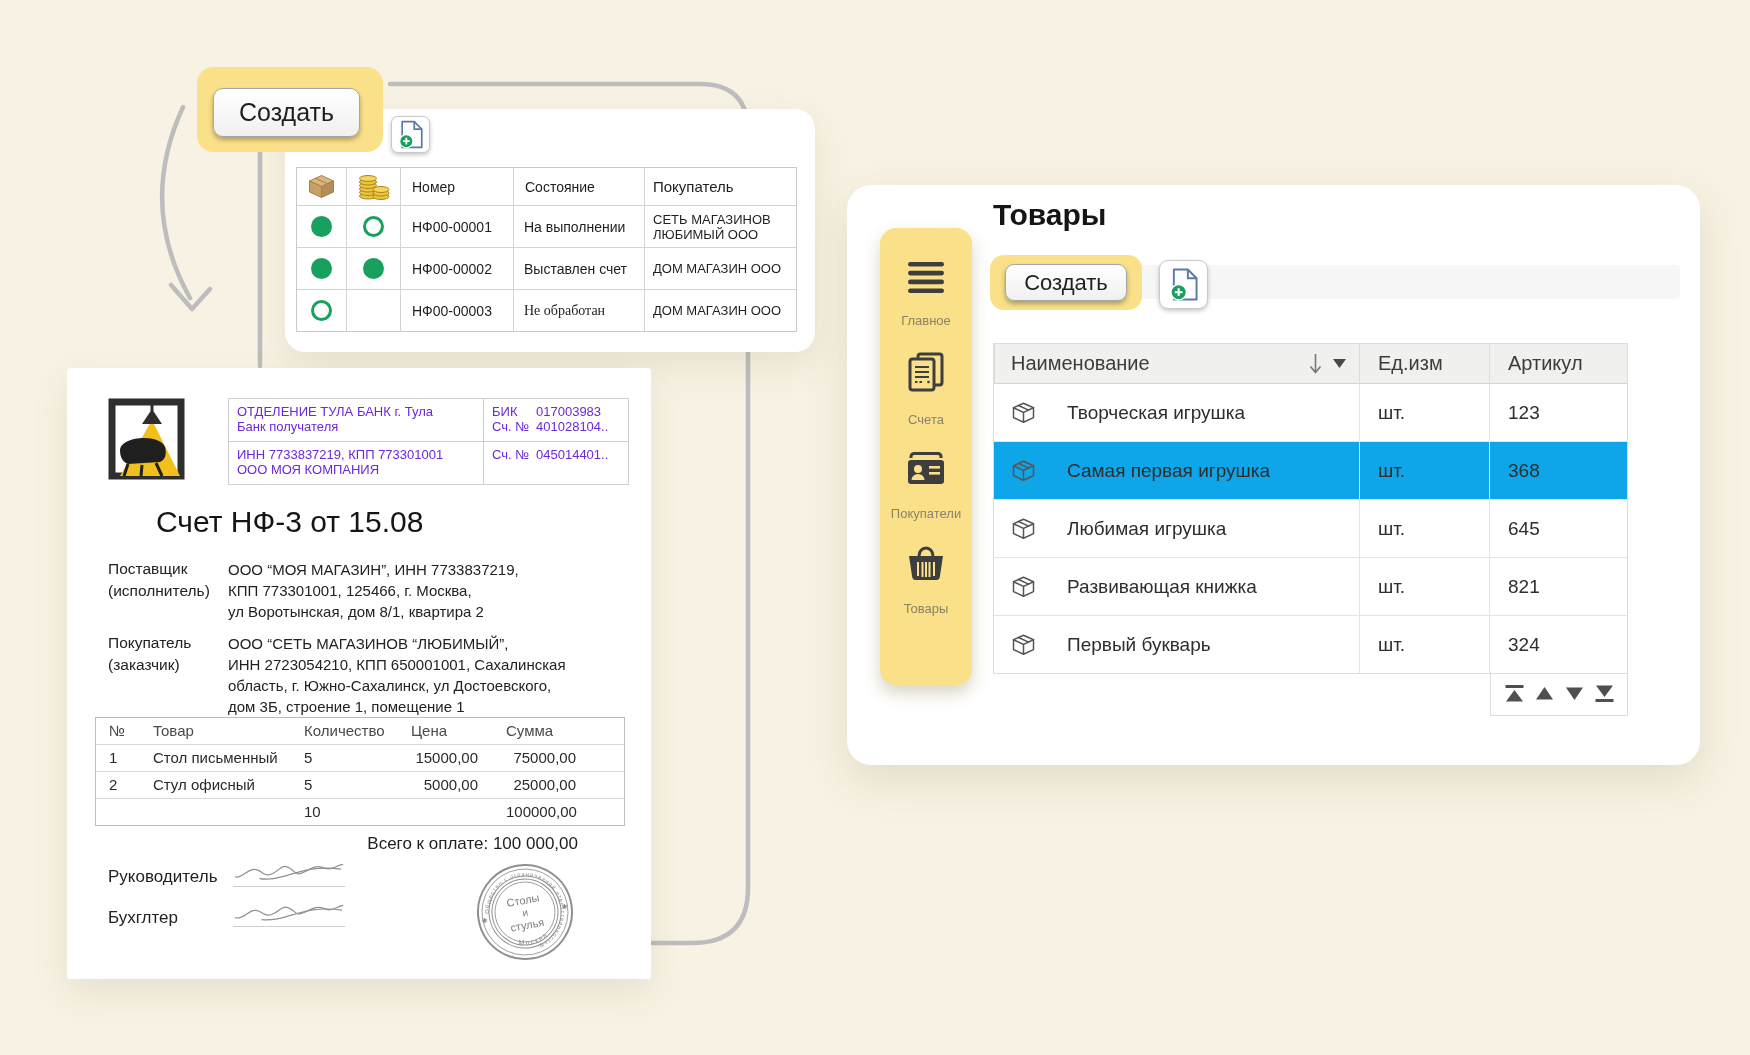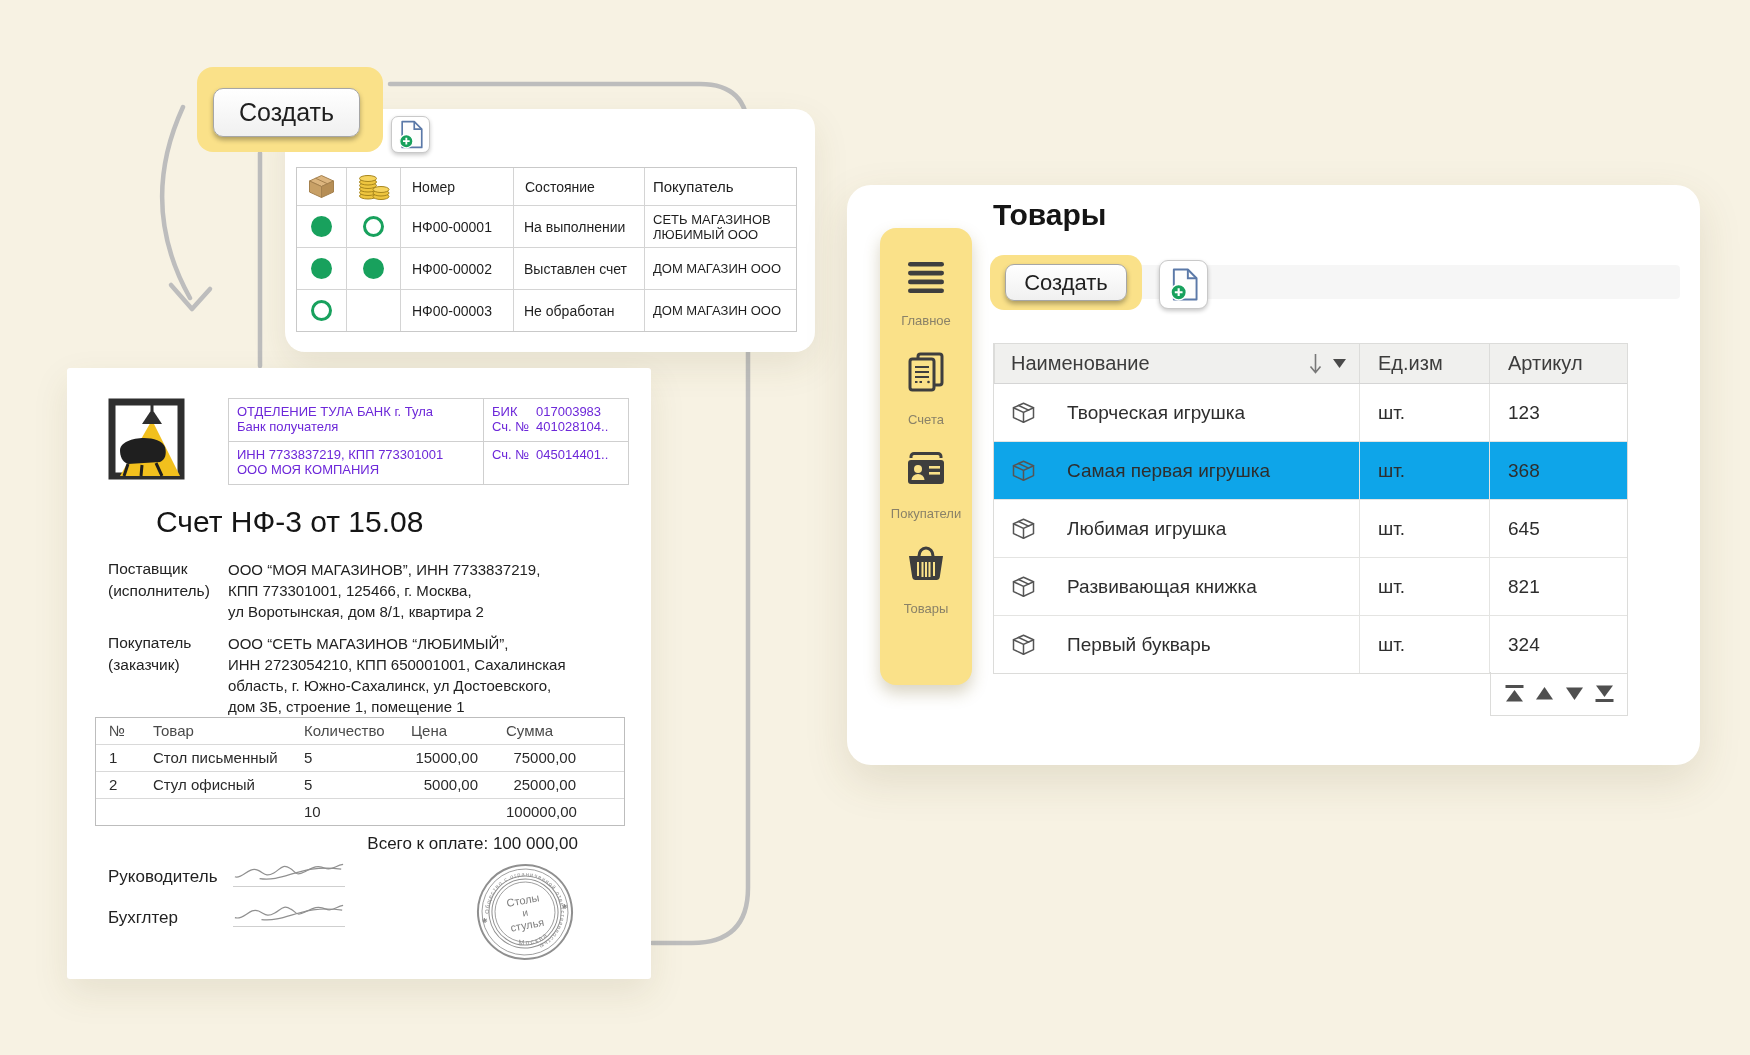--- a/index.html
+++ b/index.html
@@ -148,21 +148,21 @@
         <div class="lc-t" style="padding-left:10px;">Выставлен счет</div>
         <div class="lc-b">ДОМ МАГАЗИН ООО</div>
       </div>
 
       <div class="lrow">
         <div class="lc-ic">
             <span class="dot outline"></span>
           </div>
         <div class="lc-ic"></div>
         <div class="lc-t">НФ00-00003</div>
-        <div class="lc-t" style="padding-left:10px;">Не обработан</div>
+        <div class="lc-t" style="padding-left:10px;font-family:Liberation Serif, serif;">Не обработан</div>
         <div class="lc-b">ДОМ МАГАЗИН ООО</div>
       </div>
     </div>
   </div>
 
   <div class="yellow-pad" style="left:197px;top:67px;width:186px;height:85px;"></div>
   <button class="btn-create" style="left:213px;top:88px;width:147px;height:49px;font-size:25px;z-index:5;">
     <span>Создать</span>
   </button>
   <div class="icon-tile" style="left:391px;top:116px;width:37px;height:35px;">
@@ -216,21 +216,21 @@
       </div>
     </div>
 
     <div class="doc-title">Счет НФ-3 от 15.08</div>
 
     <div class="blk-label" style="top:190px;">
       <div>Поставщик</div>
       <div>(исполнитель)</div>
     </div>
     <div class="blk-val" style="top:191px;">
-      <div>ООО “МОЯ МАГАЗИНОВ”, ИНН 7733837219,</div>
+      <div>ООО “МОЯ МАГАЗИН”, ИНН 7733837219,</div>
       <div>КПП 773301001, 125466, г. Москва,</div>
       <div>ул Воротынская, дом 8/1, квартира 2</div>
     </div>
 
     <div class="blk-label" style="top:264px;">
       <div>Покупатель</div>
       <div>(заказчик)</div>
     </div>
     <div class="blk-val" style="top:265px;">
       <div>ООО “СЕТЬ МАГАЗИНОВ “ЛЮБИМЫЙ”,</div>

